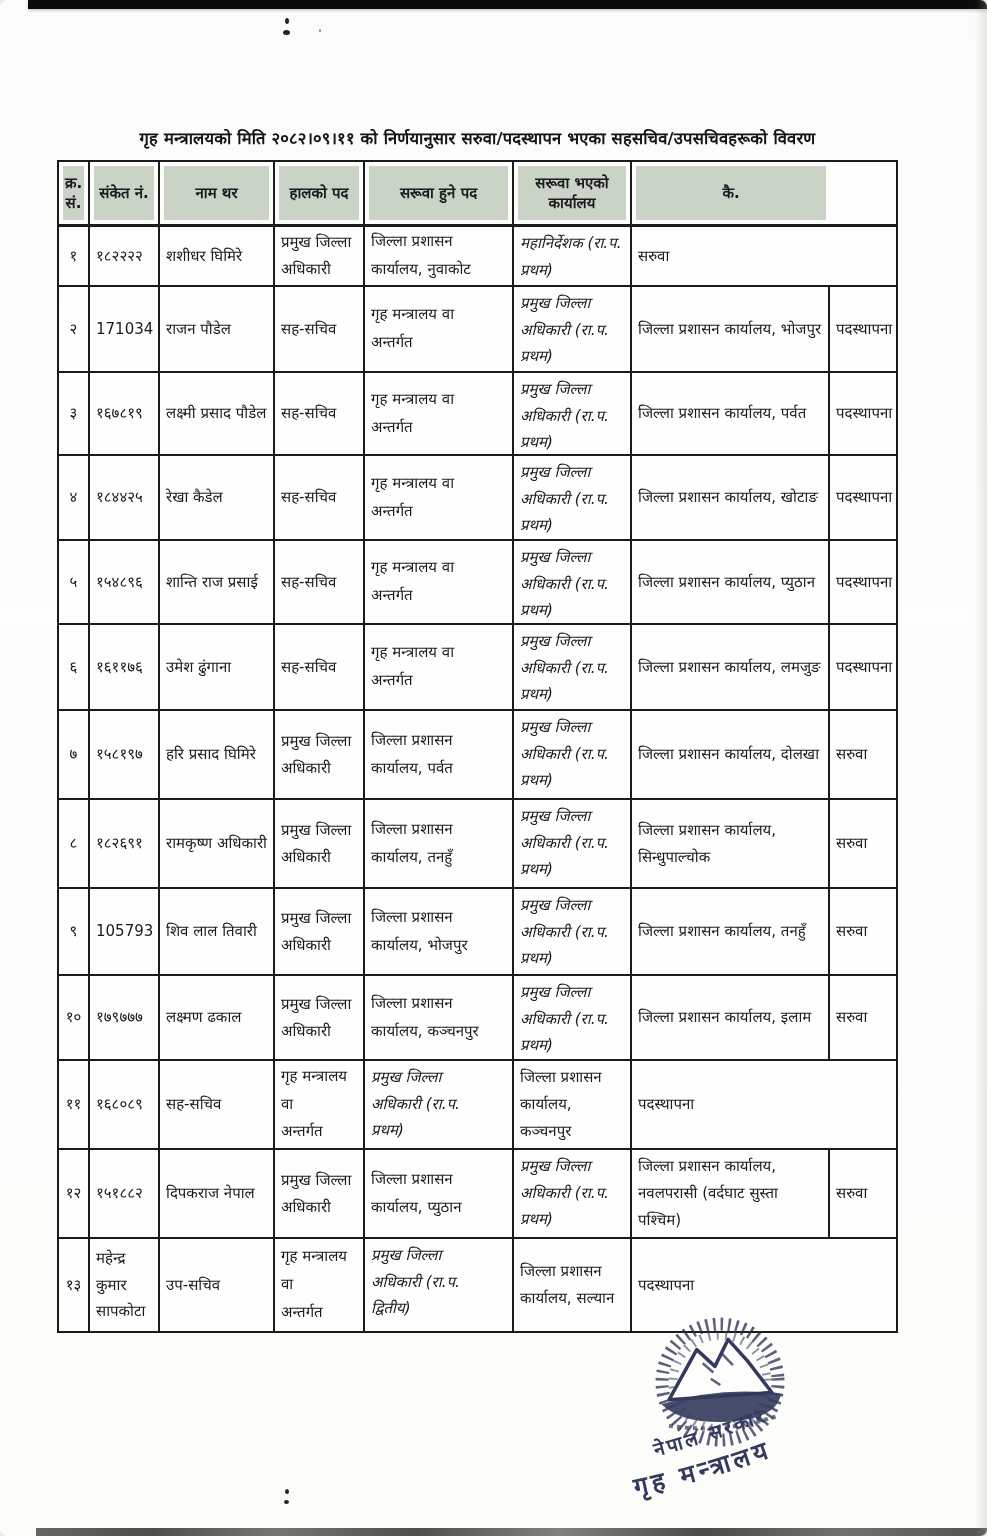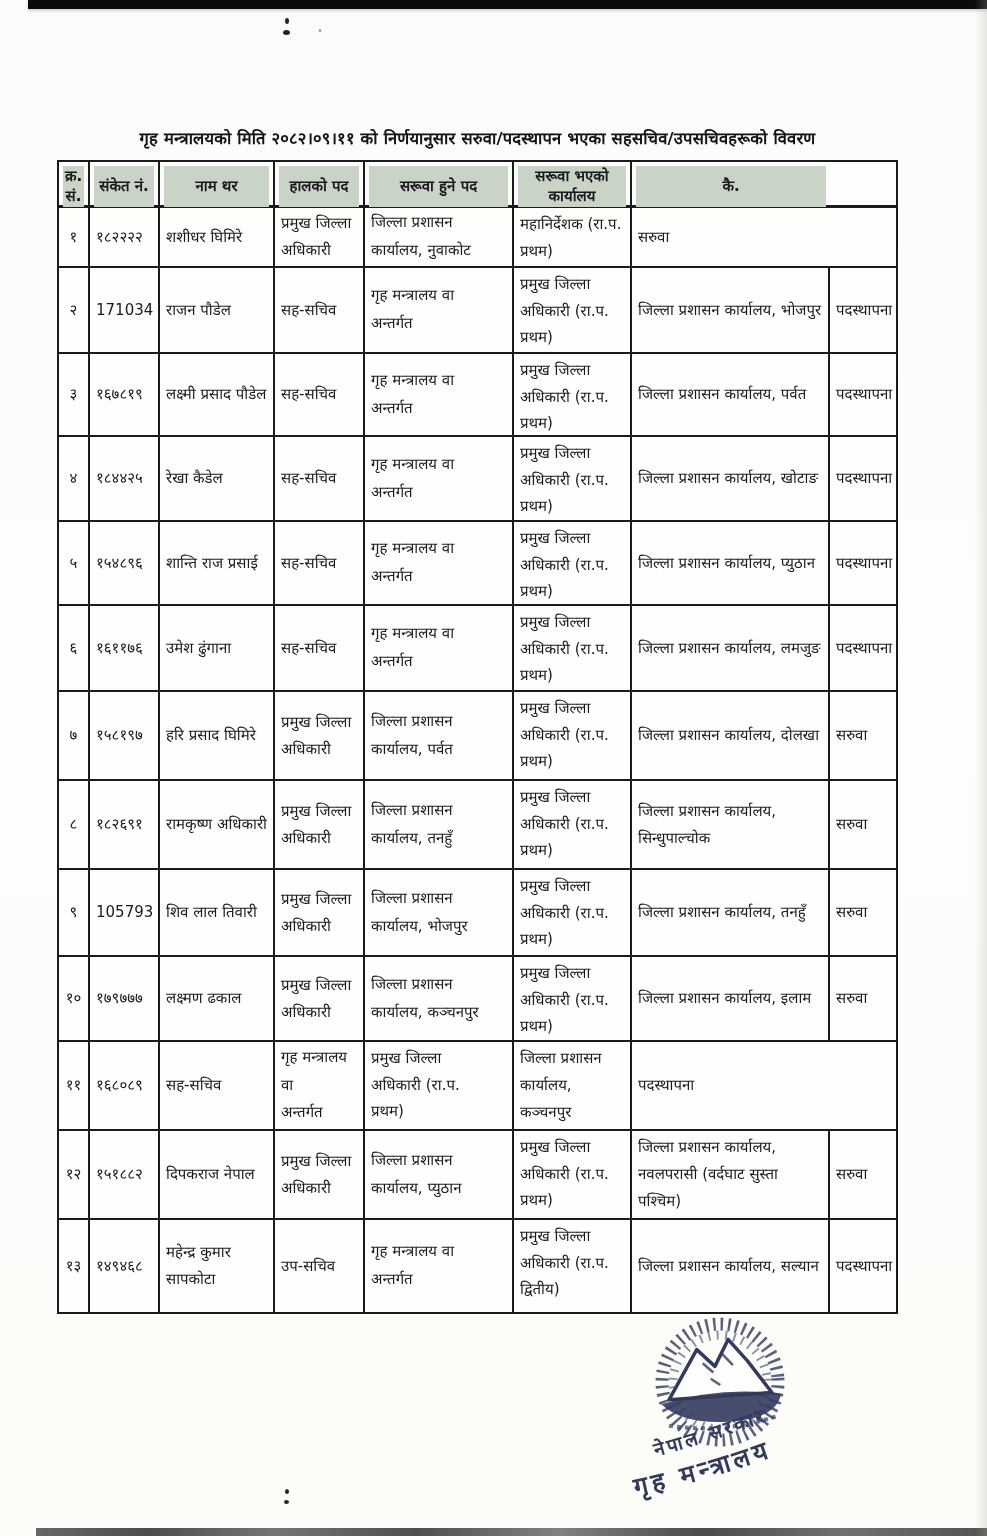--- a/index.html
+++ b/index.html
@@ -13,20 +13,21 @@
   html,body{background:#e8e8e6;}
   #canvas{
     position:relative;
     width:987px;height:1536px;
     margin:0 auto;
     background:
       linear-gradient(180deg, #fbfbf9 0%, #fdfdfc 40%, #fcfcf9 100%);
     overflow:hidden;
     font-family:"DejaVu Sans", sans-serif;
     color:var(--ink);
+    border-radius:7px;
   }
   
   .scan-bar-top{
     position:absolute;top:0;left:28px;right:0;height:9px;
     background:#0b0b0b;
     box-shadow:0 2px 3px rgba(120,120,120,.35);
   }
   .scan-bar-bottom{
     position:absolute;top:1528px;left:36px;right:0;height:8px;
     background:linear-gradient(90deg,#4c4c4c 0%,#2e2e2e 12%,#5d5d5d 25%,#303030 40%,#6b6b6b 55%,#2b2b2b 70%,#585858 85%,#343434 100%);
@@ -60,24 +61,24 @@
   .cell{
     border-right:2px solid var(--border);
     display:flex;align-items:center;
     padding:2px 4px 2px 6px;
     font-size:15px;line-height:1.78;
     white-space:pre-line;
     overflow:hidden;
   }
   .cell:last-child{border-right:none;}
   .cell.c1{justify-content:center;padding:2px 1px;}
-  .cell.c6{align-items:flex-start;padding-top:3px;}
+  .cell.c6{align-items:flex-start;padding-top:3px;font-style:italic;}
   .cell.c5{line-height:1.85;}
   
-  .thead{height:46px;border-bottom:3px solid var(--border);}
+  .thead{height:65px;border-bottom:3px solid var(--border);}
   .hcell{
     border-right:2px solid var(--border);
     padding:4px;
     display:flex;align-items:center;justify-content:center;
     text-align:center;
     font-weight:bold;font-size:15px;line-height:1.35;
     background:var(--header-bg);
     background-clip:content-box;
     white-space:pre-line;
   }
@@ -284,21 +285,20 @@
           <div class="cell c6">प्रमुख जिल्ला
 अधिकारी (रा.प.
 प्रथम)</div>
           <div class="cell c7">जिल्ला प्रशासन कार्यालय,
 नवलपरासी (वर्दघाट सुस्ता
 पश्चिम)</div>
           <div class="cell c8">सरुवा</div>
         </div>
         <div class="trow" style="height: 92px;">
           <div class="cell c1">१३</div>
-          <div class="cell c2">१४९४६८</div>
           <div class="cell c3">महेन्द्र कुमार
 सापकोटा</div>
           <div class="cell c4">उप-सचिव</div>
           <div class="cell c5">गृह मन्त्रालय वा
 अन्तर्गत</div>
           <div class="cell c6">प्रमुख जिल्ला
 अधिकारी (रा.प.
 द्वितीय)</div>
           <div class="cell c7">जिल्ला प्रशासन कार्यालय, सल्यान</div>
           <div class="cell c8">पदस्थापना</div>

